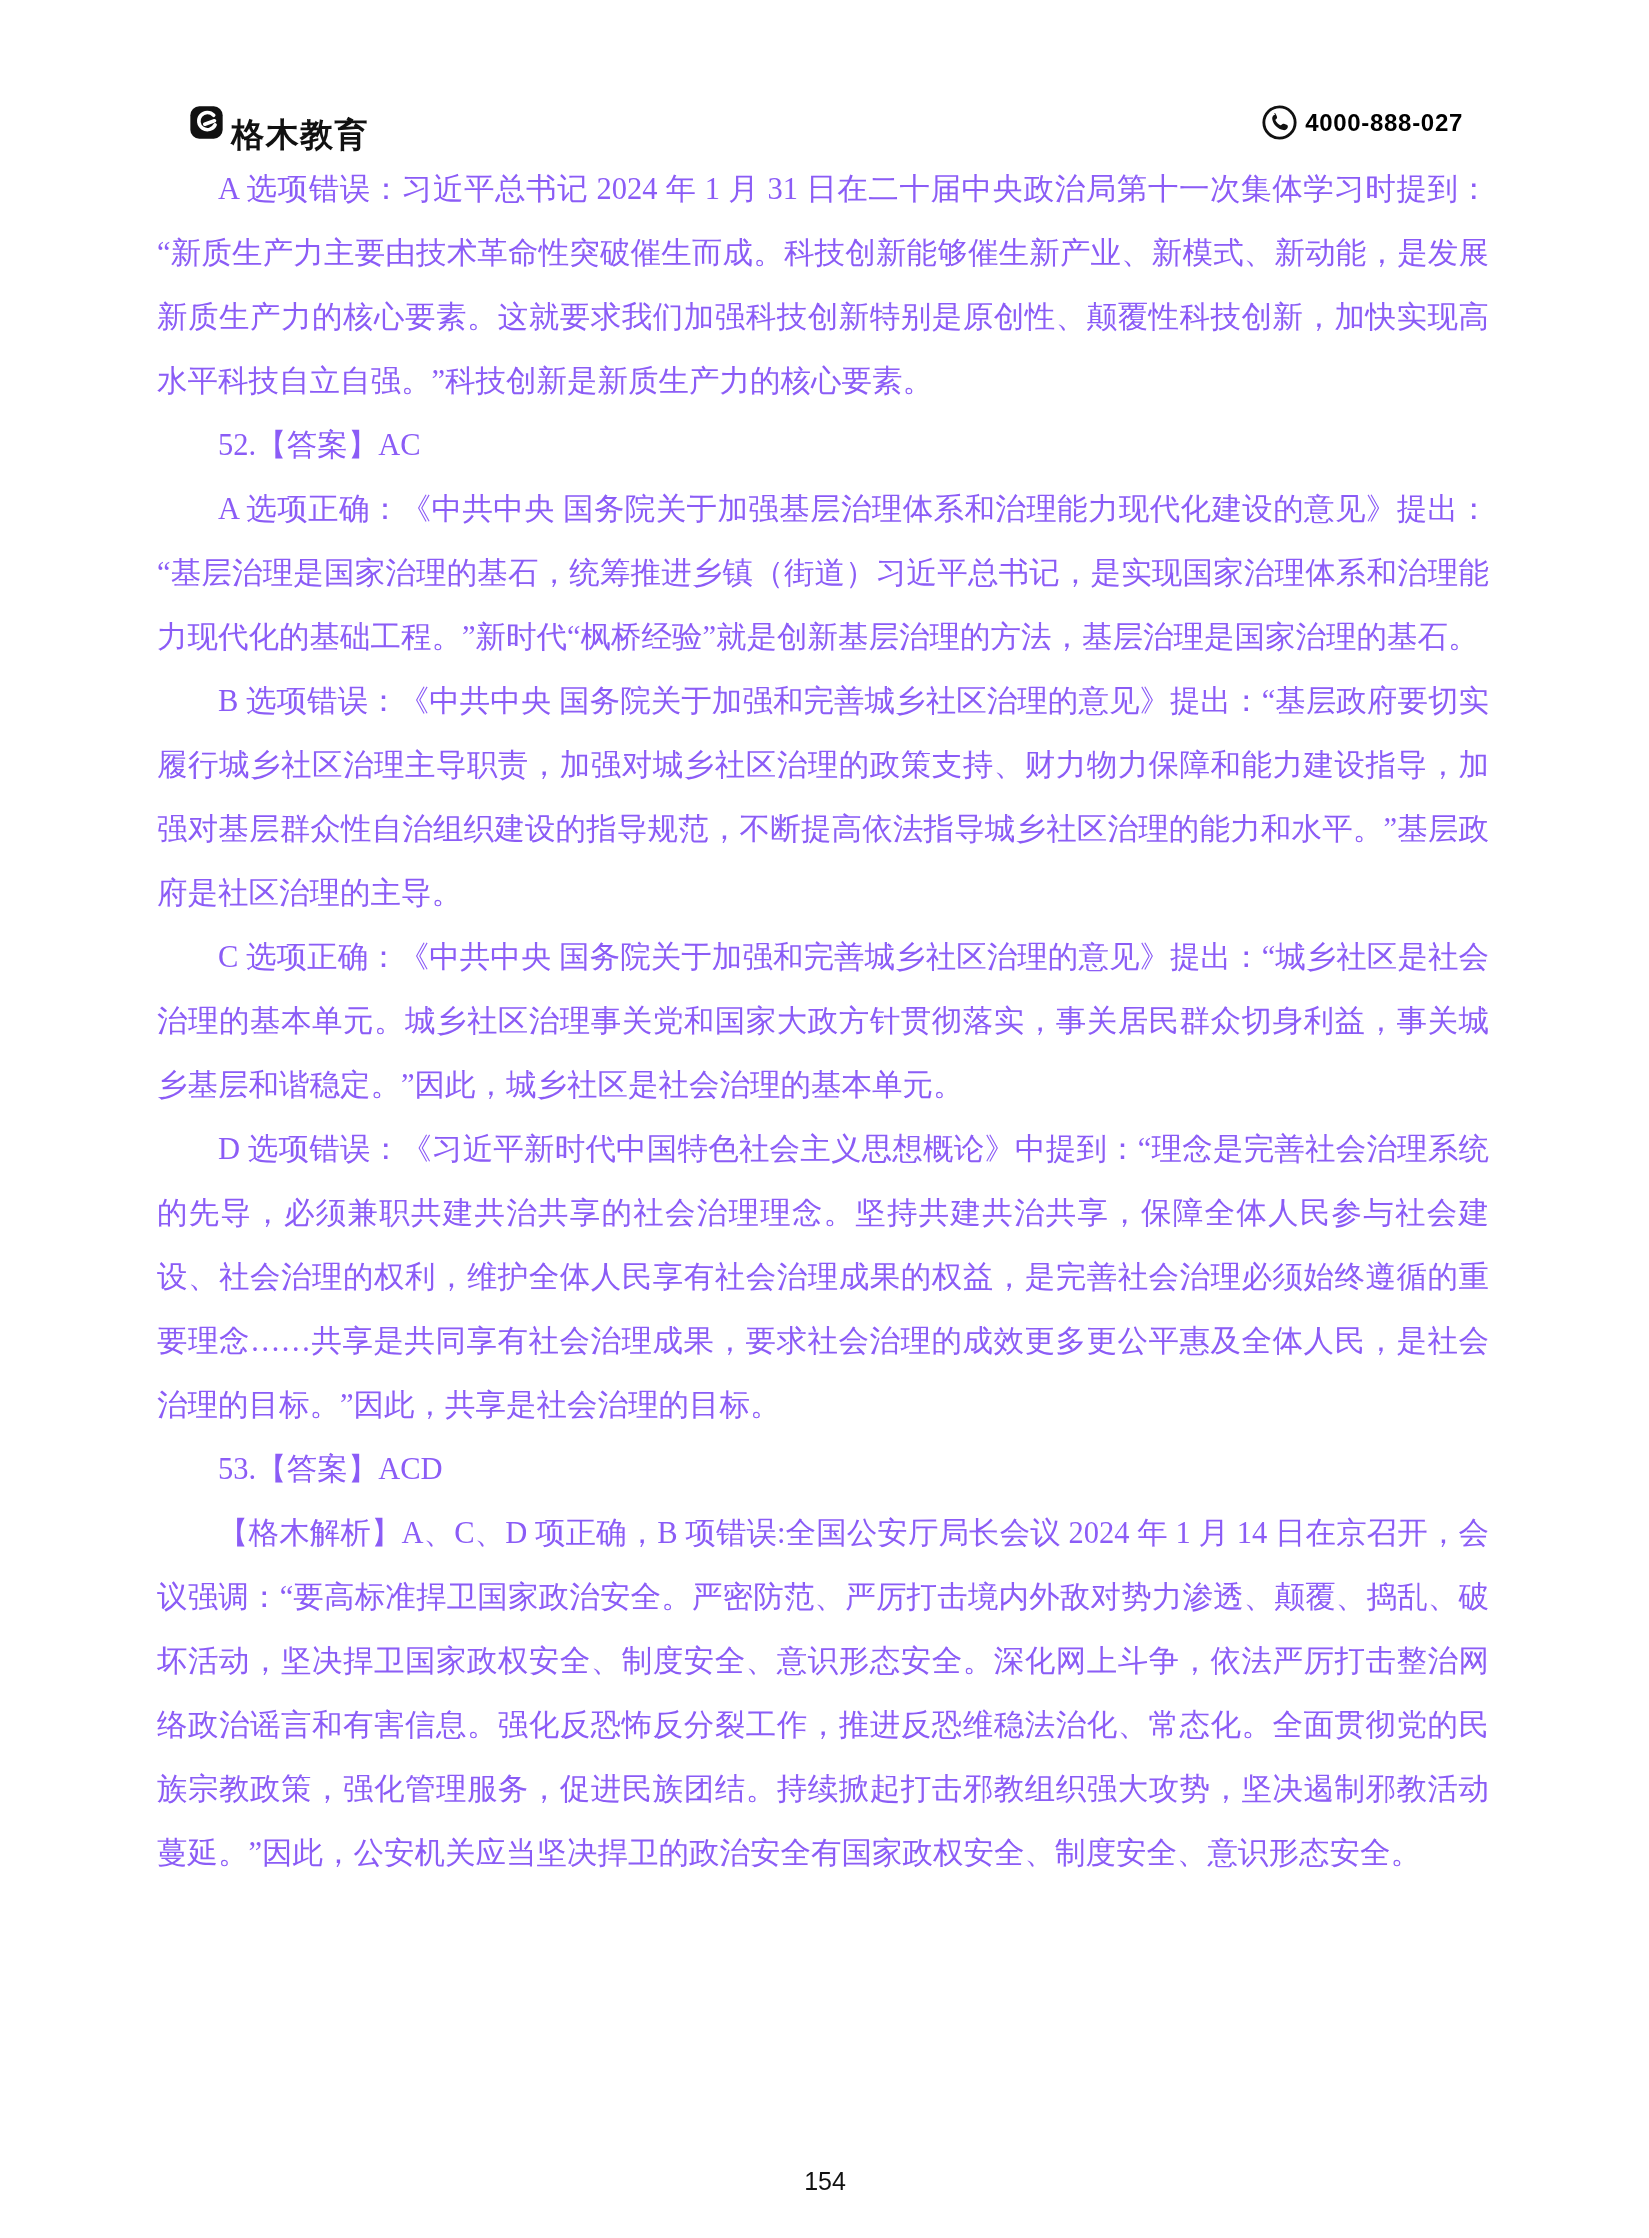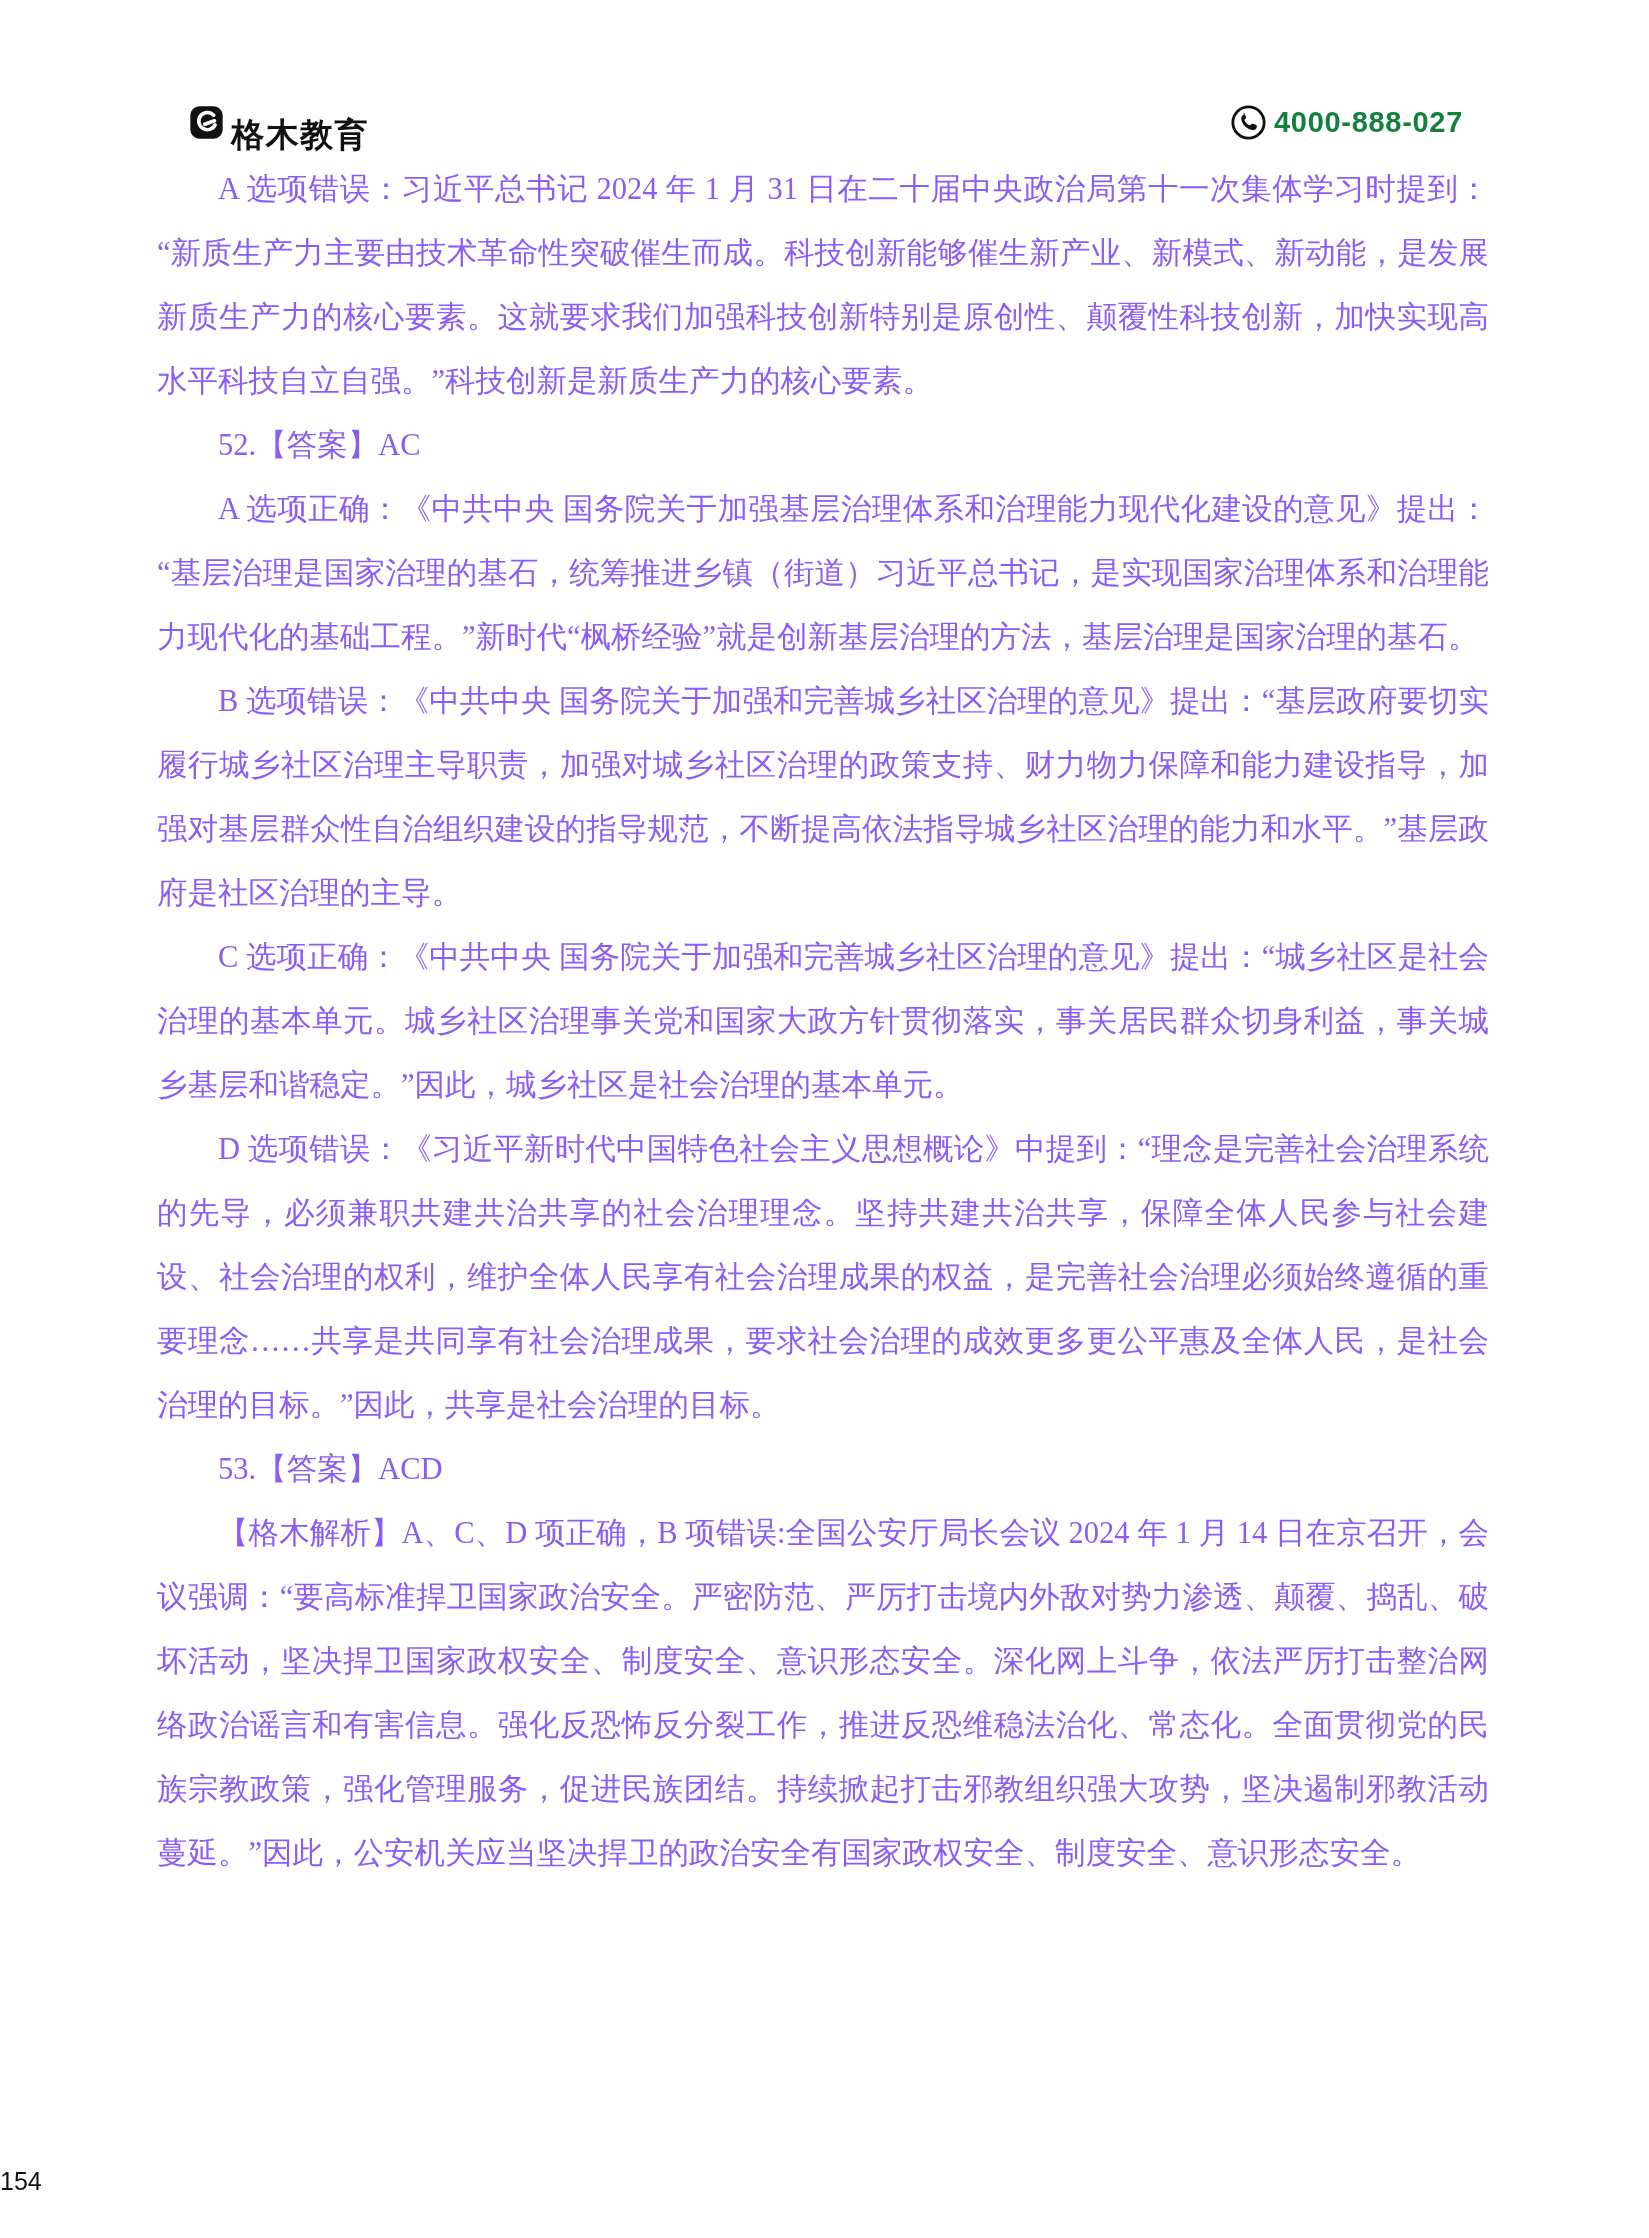--- a/index.html
+++ b/index.html
@@ -38,24 +38,24 @@
     color: #111111;
     margin-top: 26px;
   }
   .phone {
     display: flex;
     align-items: center;
     gap: 7px;
   }
   .phone-icon svg { width: 37px; height: 37px; display: block; }
   .phone-num {
-    font-size: 29px;
+    font-size: 24px;
     font-weight: 700;
     letter-spacing: 0.7px;
-    color: #15803d;
+    color: #000000;
   }
 
   
   .content {
     position: absolute;
     top: 157px;
     left: 157px;
     right: 161px;
     font-size: 30.5px;
     line-height: 64px;
@@ -67,21 +67,21 @@
     padding: 0;
     text-indent: 2em;
   }
 
   
   .ftr {
     position: absolute;
     top: 2167px;
     left: 0;
     width: 100%;
-    text-align: left;
+    text-align: center;
     font-family: "Liberation Sans", "DejaVu Sans", sans-serif;
     font-size: 25px;
     color: #111111;
   }
 </style>
 </head>
 <body>
 
 <div class="page">
 

